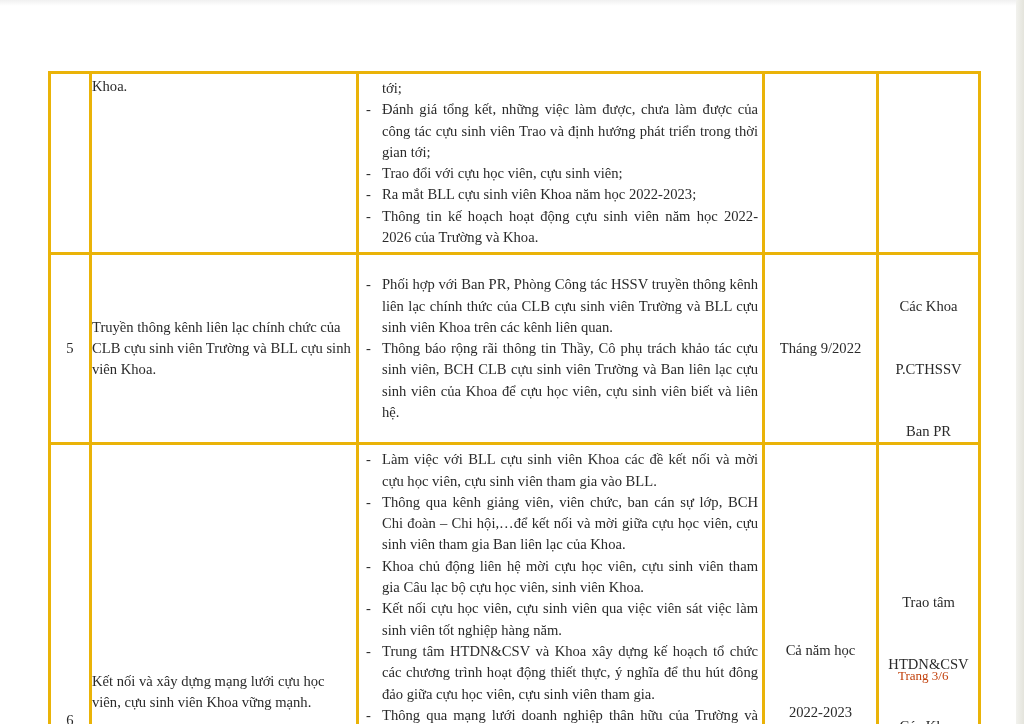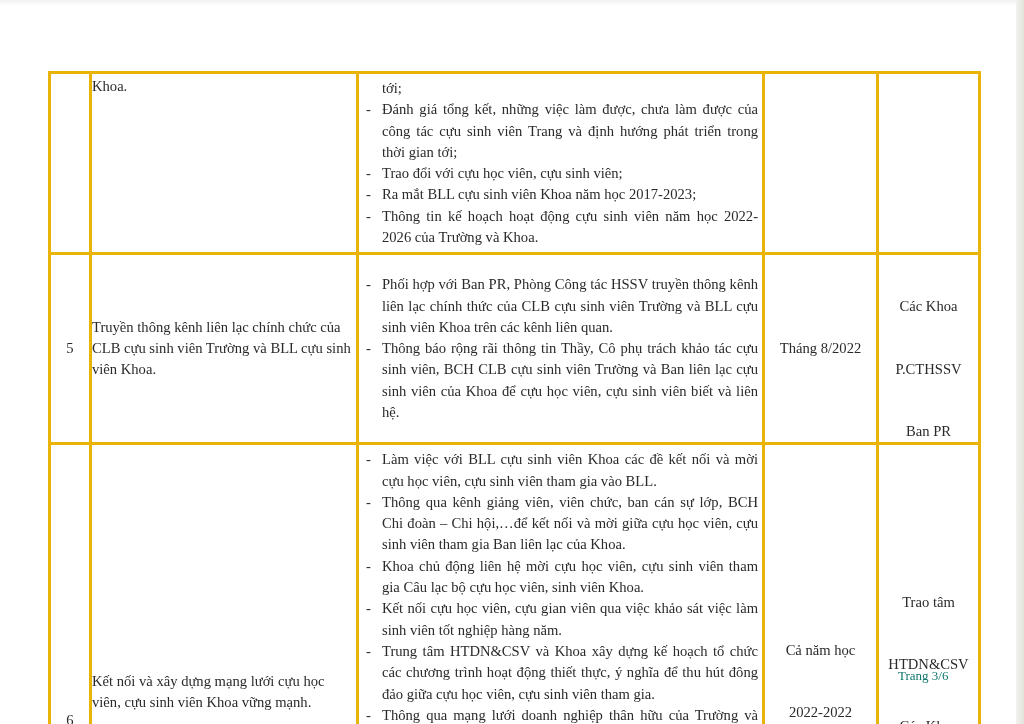--- a/index.html
+++ b/index.html
@@ -47,21 +47,21 @@
       position: relative; padding-left: 19px; text-align: justify;
     }
     ul.bullets li::before {
       content: "-"; position: absolute; left: 3px; top: 0;
     }
     ul.bullets li.cont { padding-left: 19px; }
     ul.bullets li.cont::before { content: ""; }
     .owner-line { display: block; margin-top: 41px; }
     .footer {
       position: absolute; left: 898px; top: 668px;
-      font-size: 13px; color: #0f766e;
+      font-size: 13px; color: #c2410c;
     }
   </style>
 </head>
 <body>
 
 <div class="top-shadow"></div>
 <div class="page-edge"></div>
 
 <table class="plan">
   <colgroup>
@@ -72,63 +72,63 @@
       <col class="c-owner">
   </colgroup>
   <tbody>
 
     <tr style="height:165px;">
       <td class="stt"></td>
       <td class="content top">Khoa.</td>
       <td class="detail">
         <ul class="bullets">
           <li class="cont">tới;</li>
-          <li>Đánh giá tổng kết, những việc làm được, chưa làm được của công tác cựu sinh viên Trang và định hướng phát triển trong thời gian tới;</li>
+          <li>Đánh giá tổng kết, những việc làm được, chưa làm được của công tác cựu sinh viên Trao và định hướng phát triển trong thời gian tới;</li>
           <li>Trao đổi với cựu học viên, cựu sinh viên;</li>
-          <li>Ra mắt BLL cựu sinh viên Khoa năm học 2017-2023;</li>
+          <li>Ra mắt BLL cựu sinh viên Khoa năm học 2022-2023;</li>
           <li>Thông tin kế hoạch hoạt động cựu sinh viên năm học 2022-2026 của Trường và Khoa.</li>
         </ul>
       </td>
       <td class="time"></td>
       <td class="owner"></td>
     </tr>
 
     <tr style="height:144px;">
       <td class="stt">5</td>
       <td class="content">Truyền thông kênh liên lạc chính chức của CLB cựu sinh viên Trường và BLL cựu sinh viên Khoa.</td>
       <td class="detail">
         <ul class="bullets">
           <li>Phối hợp với Ban PR, Phòng Công tác HSSV truyền thông kênh liên lạc chính thức của CLB cựu sinh viên Trường và BLL cựu sinh viên Khoa trên các kênh liên quan.</li>
           <li>Thông báo rộng rãi thông tin Thầy, Cô phụ trách khảo tác cựu sinh viên, BCH CLB cựu sinh viên Trường và Ban liên lạc cựu sinh viên của Khoa để cựu học viên, cựu sinh viên biết và liên hệ.</li>
         </ul>
       </td>
-      <td class="time">Tháng 8/2022</td>
+      <td class="time">Tháng 9/2022</td>
       <td class="owner">
         <span class="owner-line">Các Khoa</span>
         <span class="owner-line">P.CTHSSV</span>
         <span class="owner-line">Ban PR</span>
       </td>
     </tr>
 
     <tr style="height:275px;">
       <td class="stt" style="vertical-align:bottom;padding-bottom:20px;">6</td>
       <td class="content" style="vertical-align:bottom;padding-bottom:38px;">Kết nối và xây dựng mạng lưới cựu học viên, cựu sinh viên Khoa vững mạnh.</td>
       <td class="detail" style="vertical-align:top;">
         <ul class="bullets">
           <li>Làm việc với BLL cựu sinh viên Khoa các đề kết nối và mời cựu học viên, cựu sinh viên tham gia vào BLL.</li>
           <li>Thông qua kênh giảng viên, viên chức, ban cán sự lớp, BCH Chi đoàn – Chi hội,…để kết nối và mời giữa cựu học viên, cựu sinh viên tham gia Ban liên lạc của Khoa.</li>
           <li>Khoa chủ động liên hệ mời cựu học viên, cựu sinh viên tham gia Câu lạc bộ cựu học viên, sinh viên Khoa.</li>
-          <li>Kết nối cựu học viên, cựu gian viên qua việc khảo sát việc làm sinh viên tốt nghiệp hàng năm.</li>
+          <li>Kết nối cựu học viên, cựu sinh viên qua việc viên sát việc làm sinh viên tốt nghiệp hàng năm.</li>
           <li>Trung tâm HTDN&amp;CSV và Khoa xây dựng kế hoạch tổ chức các chương trình hoạt động thiết thực, ý nghĩa để thu hút đông đảo giữa cựu học viên, cựu sinh viên tham gia.</li>
           <li>Thông qua mạng lưới doanh nghiệp thân hữu của Trường và Khoa có cựu học viên, cựu sinh viên đang công tác để kết</li>
         </ul>
       </td>
       <td class="time bottom" style="padding-bottom:28px;">
         <span class="owner-line">Cả năm học</span>
-        <span class="owner-line">2022-2022</span>
+        <span class="owner-line">2022-2023</span>
       </td>
       <td class="owner bottom">
         <span class="owner-line">Trao tâm</span>
         <span class="owner-line">HTDN&amp;CSV</span>
         <span class="owner-line">Các Khoa</span>
       </td>
     </tr>
   </tbody>
 </table>
 

